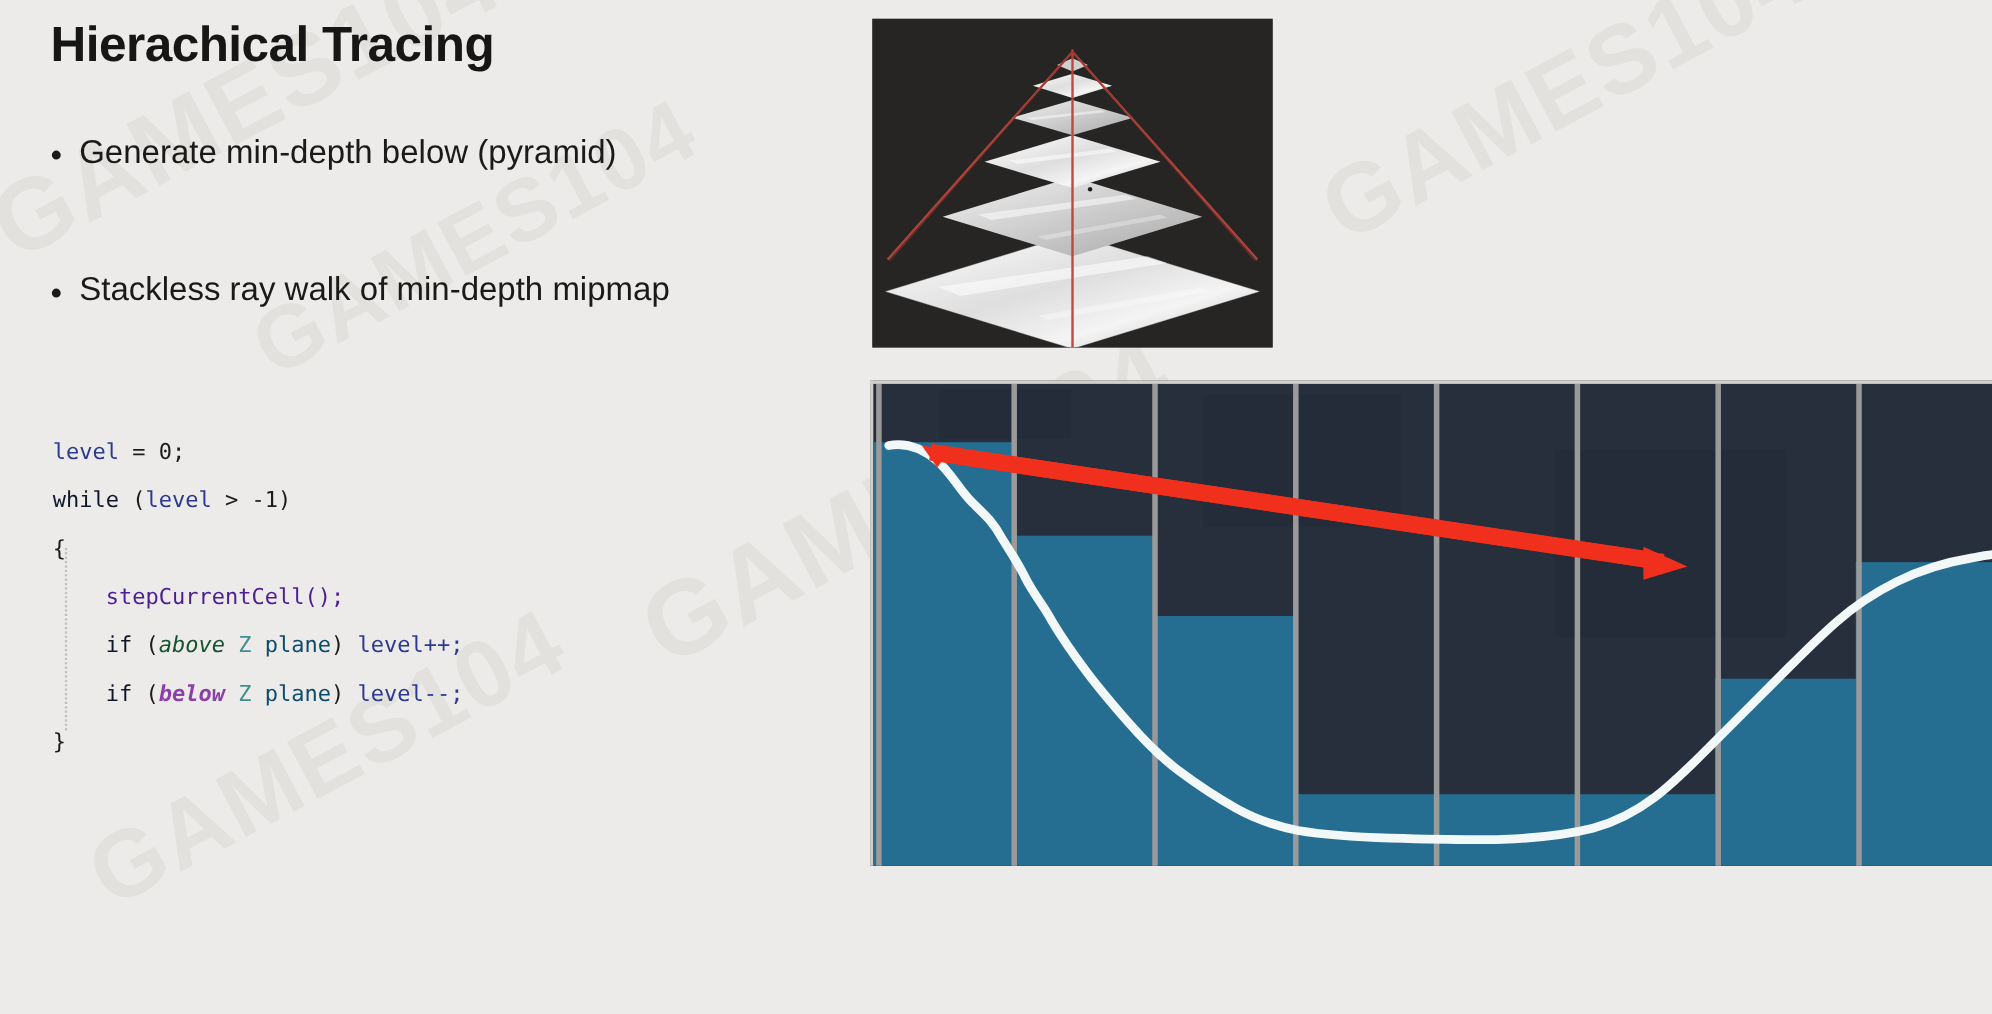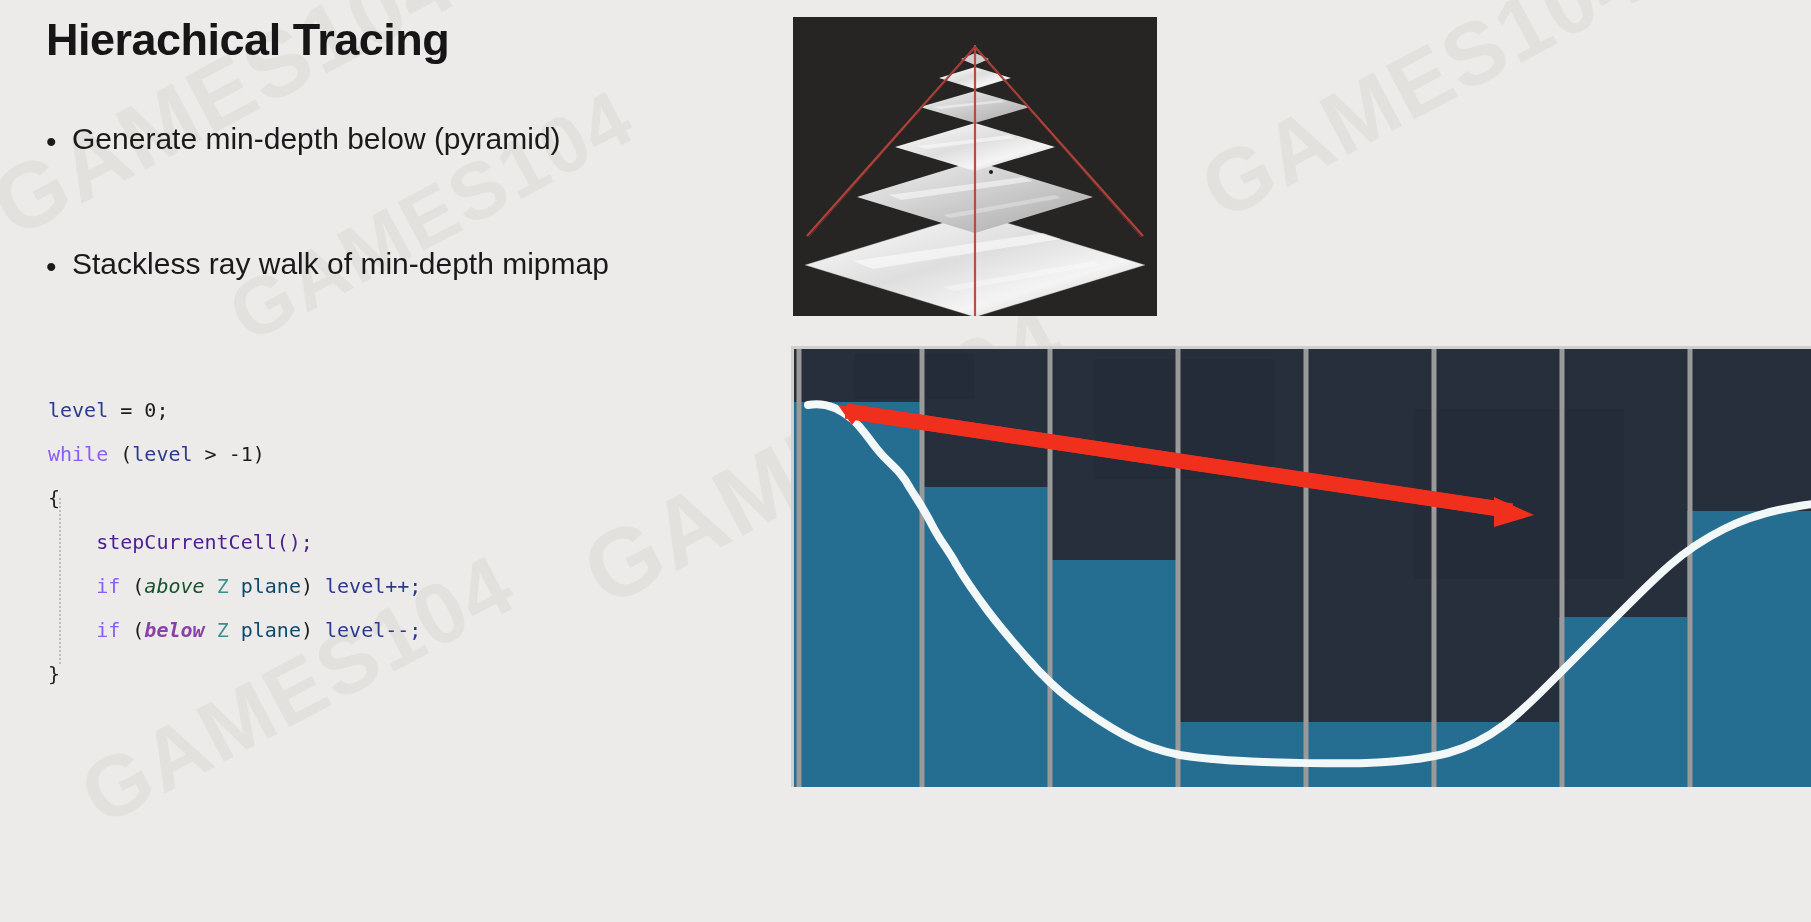--- a/index.html
+++ b/index.html
@@ -72,21 +72,21 @@
   #code-block {
     position: absolute;
     left: 48px; top: 388px;
     font-family: "DejaVu Sans Mono", monospace;
     font-size: 20px;
     line-height: 44px;
     white-space: pre;
     color: #1c1c1c;
   }
   #code-block .ln { position: relative; height: 44px; }
-  .kw-flow   { color: #8b5cf6; text-align: center; }   
+  .kw-flow   { color: #0f172a; text-align: center; }   
   .ident     { color: #2b3a8f; }   
   .num       { color: #1c1c1c; }
   .punct     { color: #1c1c1c; }
   .fn        { color: #4c1d95; }
   .it-navy   { color: #14532d; font-style: italic; }
   .it-purple { color: #8b3fa8; font-style: italic; font-weight: bold; }
   .type-z    { color: #3f8f8f; }   
   .word-navy { color: #0c4a6e; }
   
   #indent-guide {

